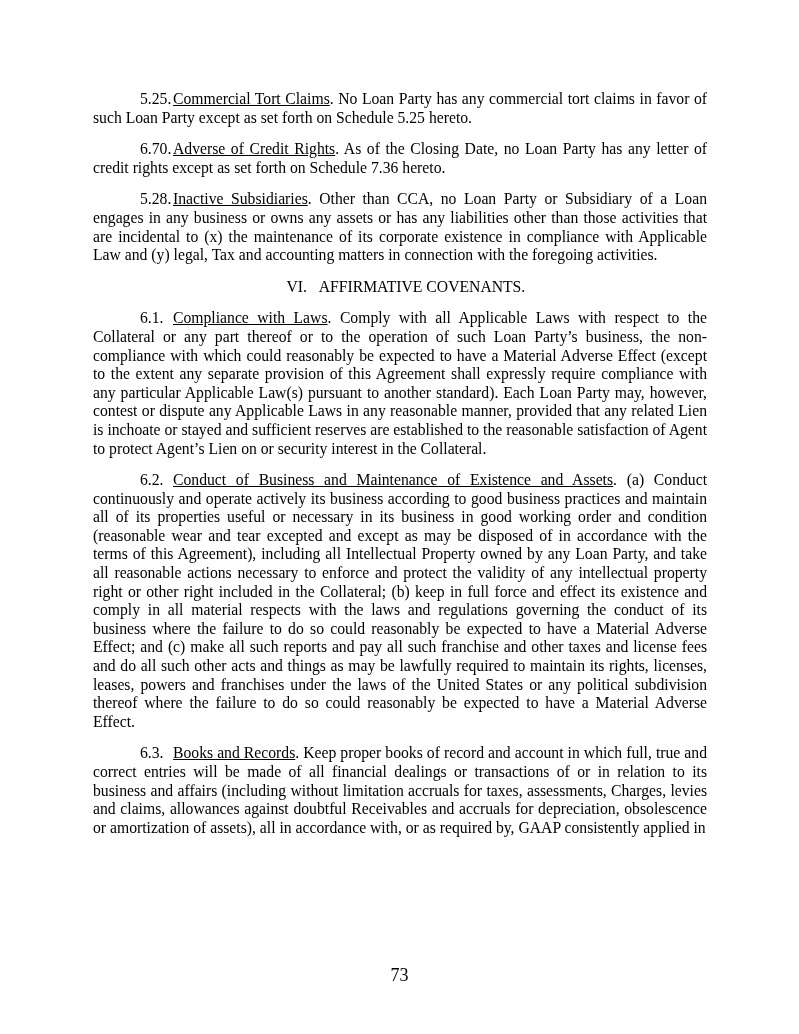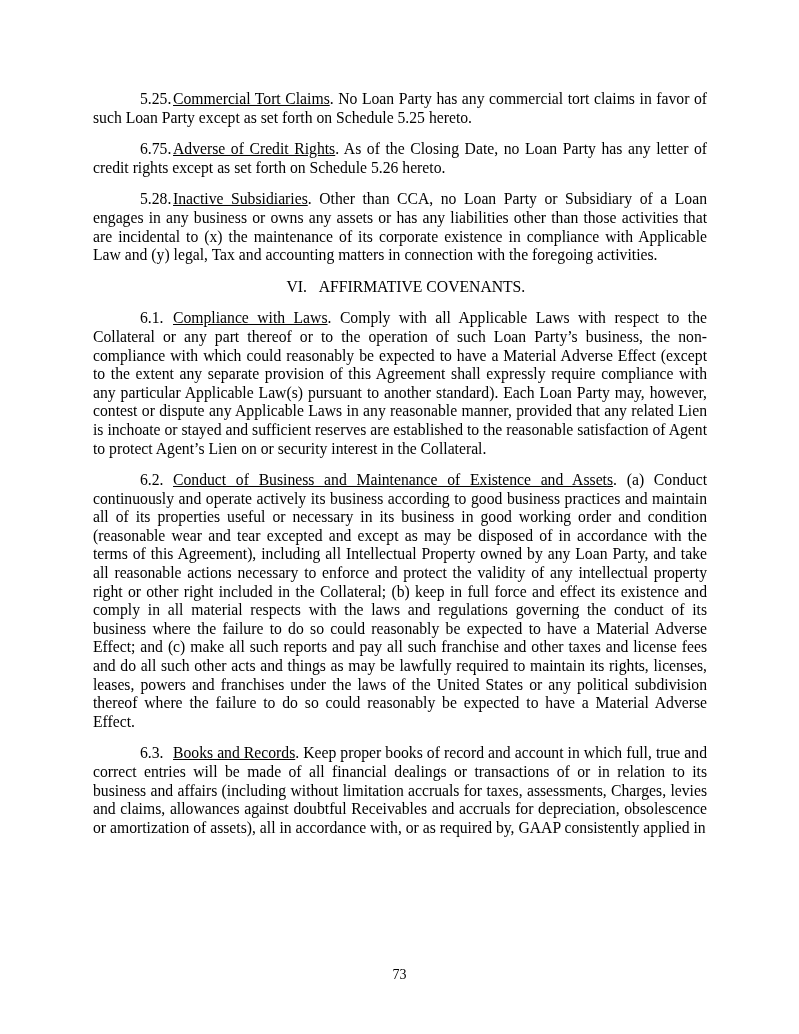--- a/index.html
+++ b/index.html
@@ -46,32 +46,32 @@
   }
   .title {
     text-decoration: underline;
   }
   .footer {
     position: absolute;
     top: 966px;
     left: 0;
     width: 100%;
     text-align: center;
-    font-size: 14px;
+    font-size: 18px;
   }
 </style>
 </head>
 <body>
 
 <div class="page">
   <div class="content">
 
     <p class="para"><span class="num">5.25.</span><span class="title">Commercial Tort Claims</span><span>.</span> <span>No Loan Party has any commercial tort claims in favor of such Loan Party except as set forth on Schedule 5.25 hereto.</span></p>
 
-    <p class="para"><span class="num">6.75.</span><span class="title">Adverse of Credit Rights</span><span>.</span> <span>As of the Closing Date, no Loan Party has any letter of credit rights except as set forth on Schedule 5.26 hereto.</span></p>
+    <p class="para"><span class="num">6.70.</span><span class="title">Adverse of Credit Rights</span><span>.</span> <span>As of the Closing Date, no Loan Party has any letter of credit rights except as set forth on Schedule 7.36 hereto.</span></p>
 
 
     <p class="para"><span class="num">5.28.</span><span class="title">Inactive Subsidiaries</span><span>.</span> <span>Other than CCA, no Loan Party or Subsidiary of a Loan engages in any business or owns any assets or has any liabilities other than those activities that are incidental to (x) the maintenance of its corporate existence in compliance with Applicable Law and (y) legal, Tax and accounting matters in connection with the foregoing activities.</span></p>
 
     <p class="article-heading"><span class="hnum">VI.</span><span>AFFIRMATIVE COVENANTS.</span></p>
 
 
     <p class="para"><span class="num">6.1.</span><span class="title">Compliance with Laws</span><span>.</span> <span>Comply with all Applicable Laws with respect to the Collateral or any part thereof or to the operation of such Loan Party’s business, the non-compliance with which could reasonably be expected to have a Material Adverse Effect (except to the extent any separate provision of this Agreement shall expressly require compliance with any particular Applicable Law(s) pursuant to another standard).  Each Loan Party may, however, contest or dispute any Applicable Laws in any reasonable manner, provided that any related Lien is inchoate or stayed and sufficient reserves are established to the reasonable satisfaction of Agent to protect Agent’s Lien on or security interest in the Collateral.</span></p>
 
     <p class="para"><span class="num">6.2.</span><span class="title">Conduct of Business and Maintenance of Existence and Assets</span><span>.</span> <span>(a) Conduct continuously and operate actively its business according to good business practices and maintain all of its properties useful or necessary in its business in good working order and condition (reasonable wear and tear excepted and except as may be disposed of in accordance with the terms of this Agreement), including all Intellectual Property owned by any Loan Party, and take all reasonable actions necessary to enforce and protect the validity of any intellectual property right or other right included in the Collateral; (b) keep in full force and effect its existence and comply in all material respects with the laws and regulations governing the conduct of its business where the failure to do so could reasonably be expected to have a Material Adverse Effect; and (c) make all such reports and pay all such franchise and other taxes and license fees and do all such other acts and things as may be lawfully required to maintain its rights, licenses, leases, powers and franchises under the laws of the United States or any political subdivision thereof where the failure to do so could reasonably be expected to have a Material Adverse Effect.</span></p>

